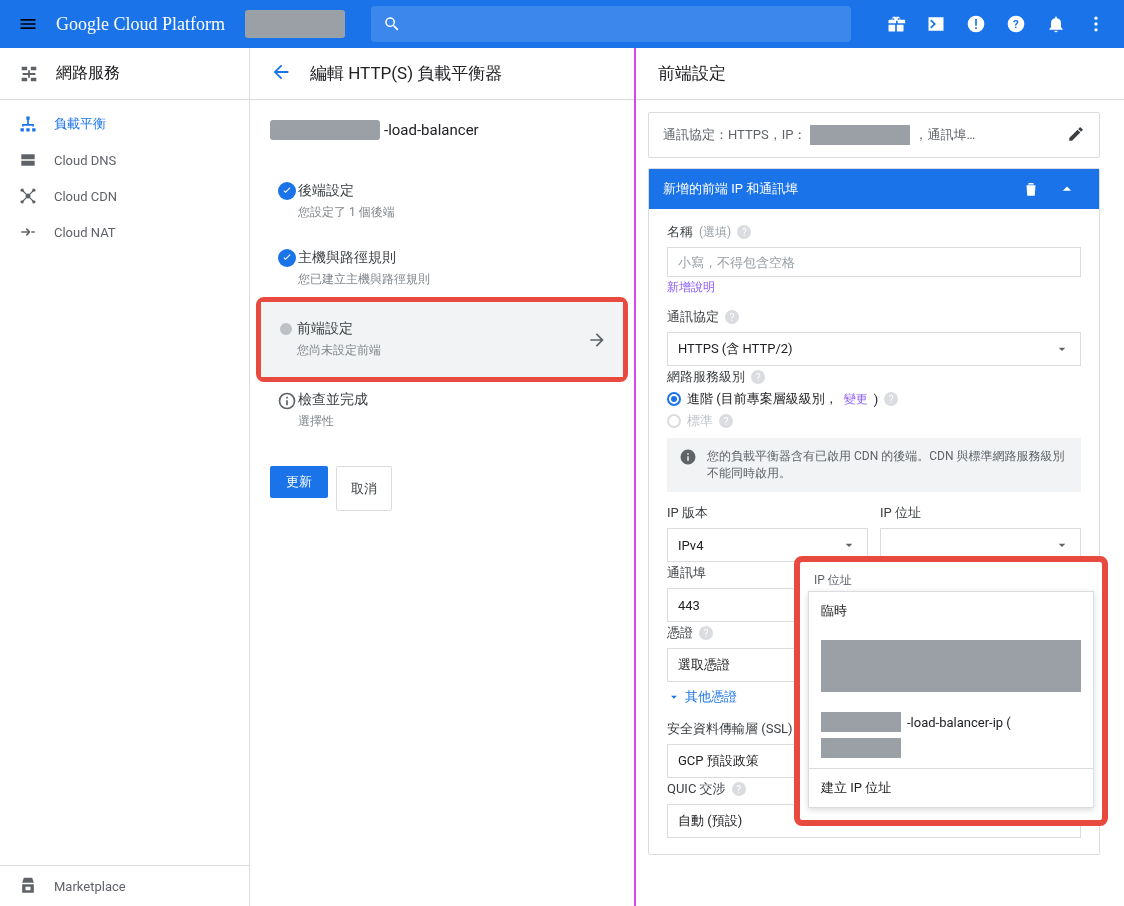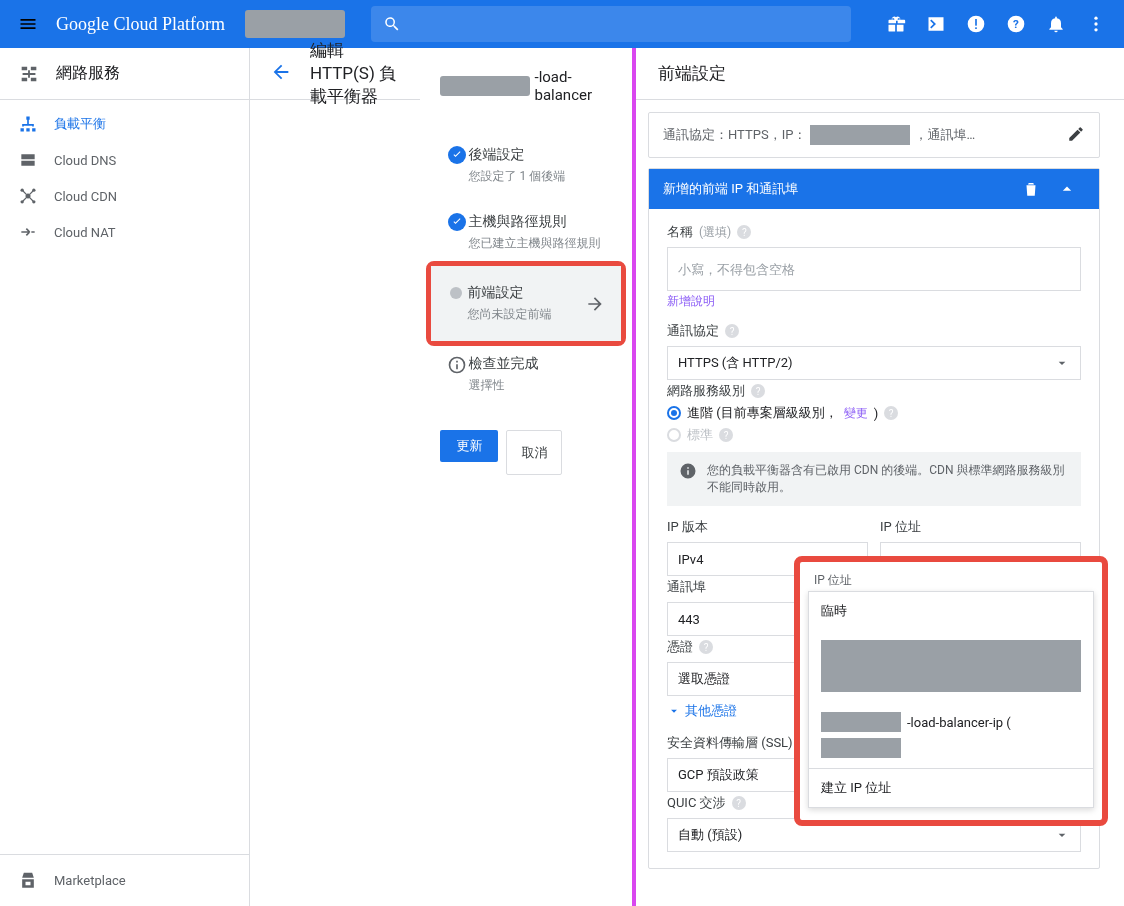--- a/index.html
+++ b/index.html
@@ -12,32 +12,32 @@
 .topbar .project-pill { width: 100px; height: 28px; margin-left: 12px; background: #9aa0a6; border-radius: 3px; }
 .topbar .search { flex: 0 0 480px; height: 36px; background: rgba(255,255,255,.15); border-radius: 4px; margin-left: 26px; display: flex; align-items: center; padding: 0 12px; }
 .topbar .search svg { fill: #fff; }
 .topbar .spacer { flex: 1; }
 .topbar .ticon { width: 40px; display: flex; justify-content: center; cursor: pointer; }
 .topbar .ticon svg { fill: #fff; }
 
 
 .cols { display: flex; height: calc(100% - 48px); }
 .col-nav { width: 250px; border-right: 1px solid #dadce0; display: flex; flex-direction: column; }
-.col-mid { width: 386px; border-right: 4px solid #d946ef; display: flex; flex-direction: row; }
+.col-mid { width: 386px; border-right: 2px solid #d946ef; display: flex; flex-direction: column; }
 .col-right { flex: 1; display: flex; flex-direction: column; }
 
 
 .nav-head { height: 52px; display: flex; align-items: center; padding: 0 18px; border-bottom: 1px solid #dadce0; font-size: 16px; gap: 16px; }
 .nav-head svg { fill: #5f6368; }
 .nav-list { flex: 1; padding-top: 6px; }
 .nav-item { height: 36px; display: flex; align-items: center; padding: 0 18px; gap: 16px; color: #5f6368; cursor: pointer; font-size: 13px; }
 .nav-item.active { color: #1a73e8; }
 .nav-item.active svg { fill: #1a73e8; }
 .nav-item svg { fill: #5f6368; }
-.nav-foot { height: 52px; border-top: 1px solid #dadce0; display: flex; align-items: center; padding: 0 18px; gap: 16px; color: #5f6368; cursor: pointer; }
+.nav-foot { height: 41px; border-top: 1px solid #dadce0; display: flex; align-items: center; padding: 0 18px; gap: 16px; color: #5f6368; cursor: pointer; }
 .nav-foot svg { fill: #5f6368; }
 
 
 .mid-head { height: 52px; display: flex; align-items: center; padding: 0 20px; border-bottom: 1px solid #dadce0; font-size: 17px; gap: 18px; }
 .mid-head svg { fill: #1a73e8; }
 .mid-body { padding: 20px; }
 .lb-name { font-size: 15px; display: flex; align-items: center; gap: 4px; margin-bottom: 28px; }
 .lb-name .redact { width: 110px; height: 20px; background: #9aa0a6; border-radius: 3px; display: inline-block; }
 .step { display: flex; padding: 14px 6px; cursor: pointer; position: relative; }
 .step .icon-cell { width: 22px; display: flex; justify-content: center; }
@@ -69,21 +69,21 @@
 .card-hd-blue { background: #1a73e8; color: #fff; height: 40px; display: flex; align-items: center; padding: 0 14px; font-size: 13px; }
 .card-hd-blue .hicon { width: 36px; display: flex; justify-content: center; cursor: pointer; }
 .card-hd-blue .hicon svg { fill: #fff; }
 .card-hd-blue .hspacer { flex: 1; }
 .card-body { padding: 14px 18px; }
 
 .fld { margin-bottom: 2px; }
 .fld-label { font-size: 13px; color: #3c4043; display: flex; align-items: center; gap: 6px; }
 .fld-label .opt { color: #9aa0a6; font-size: 12px; }
 .help-ico { width: 14px; height: 14px; border-radius: 50%; background: #dadce0; color: #fff; font-size: 10px; display: inline-flex; align-items: center; justify-content: center; }
-.text-input { width: 100%; height: 44px; border: 1px solid #dadce0; padding: 0 10px; font-size: 13px; color: #3c4043; margin-top: 6px; }
+.text-input { width: 100%; height: 30px; border: 1px solid #dadce0; padding: 0 10px; font-size: 13px; color: #3c4043; margin-top: 6px; }
 .text-input::placeholder { color: #9aa0a6; }
 .select { width: 100%; height: 34px; border: 1px solid #dadce0; padding: 0 10px; font-size: 13px; background: #fff; display: flex; align-items: center; justify-content: space-between; margin-top: 6px; cursor: pointer; }
 .select svg { fill: #5f6368; }
 .link { color: #8b5cf6; cursor: pointer; font-size: 12px; }
 
 .radio-row { display: flex; align-items: center; gap: 6px; font-size: 13px; margin: 4px 0; }
 .radio { width: 14px; height: 14px; border: 2px solid #1a73e8; border-radius: 50%; display: inline-flex; align-items: center; justify-content: center; }
 .radio.checked::after { content: ""; width: 6px; height: 6px; background: #1a73e8; border-radius: 50%; }
 .radio.disabled { border-color: #dadce0; }
 .radio-row.disabled { color: #bdc1c6; }

